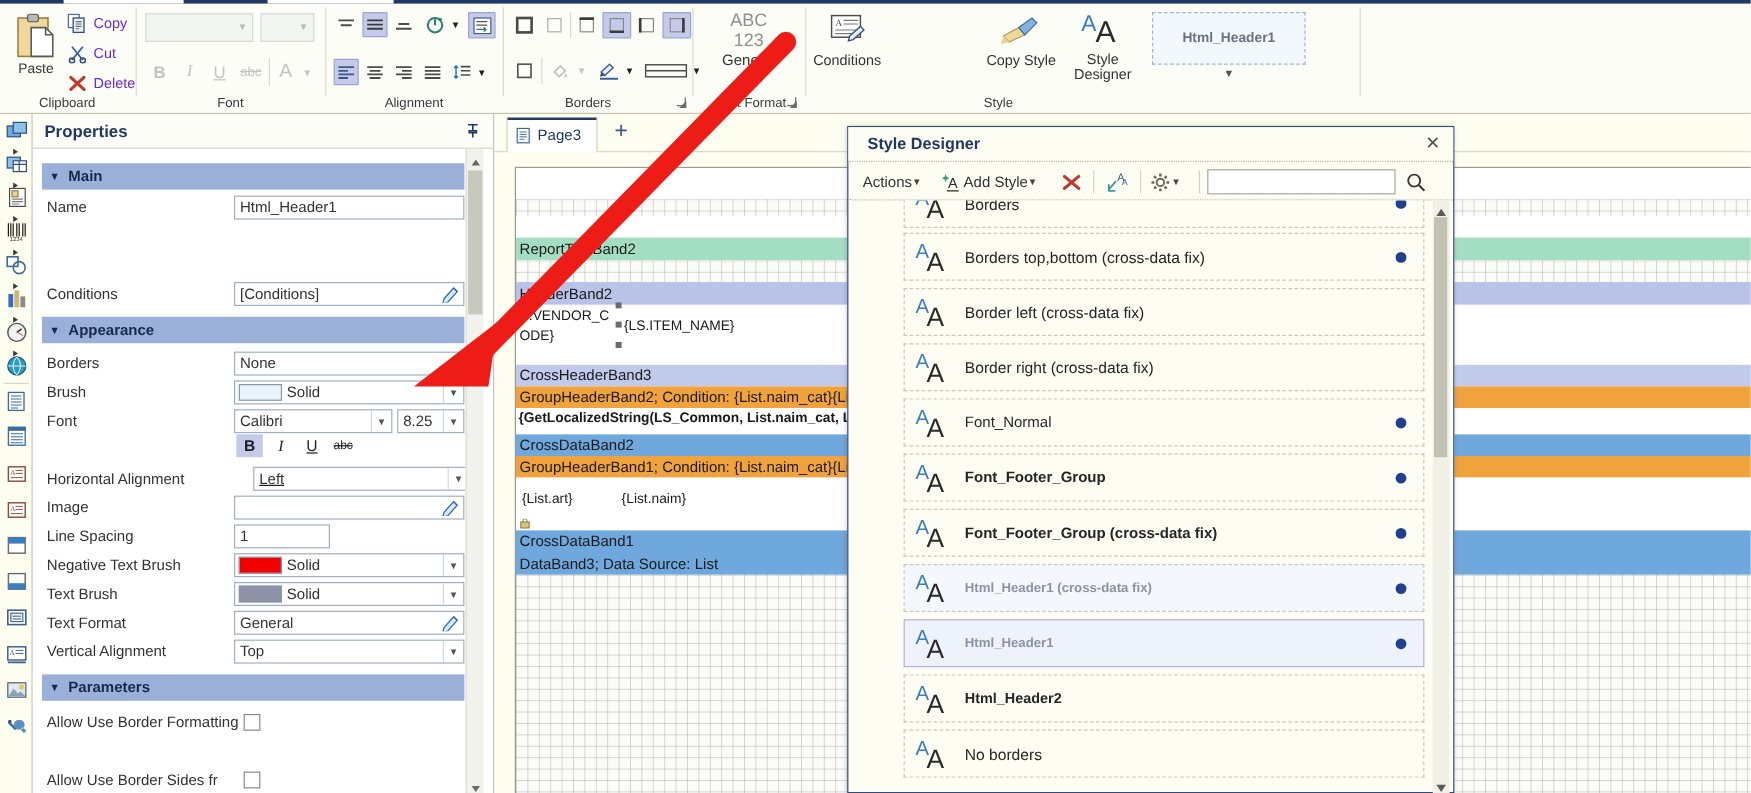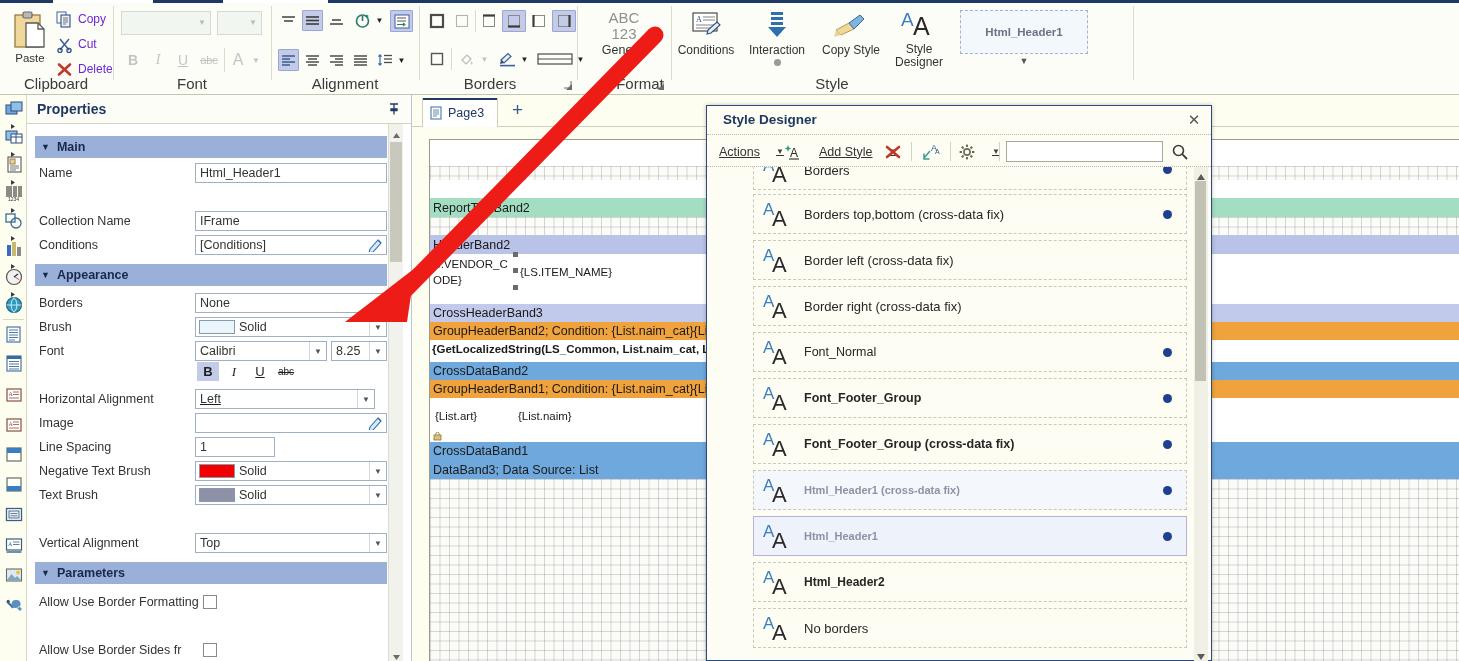--- a/index.html
+++ b/index.html
@@ -19,21 +19,21 @@
     position: absolute; left: 0; top: 0; width: 1459px; height: 95px;
     background: #fdfdf7;
     border-bottom: 1px solid #c5c5b4;
   }
   .ribbon-topline { position:absolute; left:0; top:0; height:3px; width:100%; background:#1f3864; }
   .ribbon-tabgap { position:absolute; top:0; height:3px; background:#ffffff; }
 
   .rgroup { position: absolute; top: 4px; height: 90px; }
   .rgroup .glabel {
     position: absolute; bottom: 2px; left: 0; width: 100%;
-    text-align: center; font-size: 15px; color: #3a3a3a;
+    text-align: center; font-size: 11px; color: #3a3a3a;
   }
   .gsep { position: absolute; top: 6px; width: 1px; height: 74px; background: #dcdccb; }
 
   
   .paste-btn { position:absolute; left:6px; top:6px; width:48px; height:66px; text-align:center; cursor:pointer; }
   .paste-ico { width:38px; height:40px; margin:0 auto; position:relative; }
   .paste-label { font-size:11.5px; color:#333; margin-top:2px; }
   .cb-item { position:absolute; left:56px; height:22px; font-size:12px; color:#6d28d9; display:flex; align-items:center; gap:5px; cursor:pointer;}
   .cb-ico { width:17px; height:17px; display:inline-block; position:relative; flex:0 0 17px;}
 
@@ -127,21 +127,21 @@
 
   
   .sd {
     position:absolute; left:706px; top:105px; width:506px; height:556px;
     background:#fdfdf3; border:1px solid #2e4a7d; box-shadow:0 0 4px rgba(0,0,0,.25);
   }
   .sd-title { position:absolute; left:0; top:0; width:100%; height:28px; background:#fdfdf3; }
   .sd-title .t { position:absolute; left:16px; top:6px; font-size:13.5px; font-weight:bold; color:#1f3864;}
   .sd-close { position:absolute; right:9px; top:6px; width:16px; height:16px; cursor:pointer; color:#555; font-size:15px; line-height:15px; text-align:center;}
   .sd-toolbar { position:absolute; left:0; top:28px; width:100%; height:33px; border-top:1px dotted #b9b9a8; border-bottom:1px dotted #b9b9a8; }
-  .sd-tb-item { position:absolute; top:5px; height:23px; display:flex; align-items:center; gap:16px; font-size:12.5px; color:#333; cursor:pointer;text-decoration:underline;}
+  .sd-tb-item { position:absolute; top:5px; height:23px; display:flex; align-items:center; gap:0; font-size:12.5px; color:#333; cursor:pointer;}
   .sd-tb-sep { position:absolute; top:7px; width:1px; height:19px; background:#d3d3c2;}
   .sd-search { position:absolute; top:6px; height:21px; background:#fff; border:1px solid #a8a899;}
   .sd-searchbtn { position:absolute; top:6px; width:22px; height:21px; display:flex; align-items:center; justify-content:center; cursor:pointer;}
 
   .sd-list { position:absolute; left:0; top:61px; width:506px; height:494px; overflow:hidden; }
   .sd-row {
     position:absolute; left:46px; width:434px; height:40px;
     background:#fdfdf3; border:1px dashed #c9c9b8;
     display:flex; align-items:center; cursor:pointer;
   }
@@ -422,30 +422,20 @@
           <text x="6" y="12" font-size="8" fill="#2f4f7f" font-family="Liberation Serif, serif">A</text>
           <line x1="13" y1="7" x2="25" y2="7" stroke="#777" stroke-width="0.9"></line>
           <line x1="13" y1="10" x2="25" y2="10" stroke="#777" stroke-width="0.9"></line>
           <line x1="6" y1="15" x2="25" y2="15" stroke="#777" stroke-width="0.9"></line>
           <line x1="6" y1="18" x2="20" y2="18" stroke="#777" stroke-width="0.9"></line>
           <path d="M18 20 L27 12 l3 3 -9 8 -4 1z" fill="#e8eef8" stroke="#2f4f7f" stroke-width="1.1"></path>
         </svg>
         <div style="font-size:12px; color:#333;">Conditions</div>
       </div>
 
-      <div style="position:absolute; left:70px; top:6px; width:70px; text-align:center; cursor:pointer;">
-        <svg width="30" height="30" viewBox="0 0 30 30">
-          <rect x="9" y="2" width="12" height="3" fill="#2f6fb0"></rect>
-          <rect x="9" y="7" width="12" height="3" fill="#2f6fb0"></rect>
-          <rect x="9" y="12" width="12" height="3" fill="#2f6fb0"></rect>
-          <path d="M6 17 h18 l-9 10z" fill="#2f6fb0"></path>
-        </svg>
-        <div style="font-size:12px; color:#333;">Interaction</div>
-        <div style="width:7px;height:7px;border-radius:50%;background:#9a9a9a;margin:2px auto 0;"></div>
-      </div>
 
       <div style="position:absolute; left:145px; top:6px; width:68px; text-align:center; cursor:pointer;">
         <svg width="38" height="30" viewBox="0 0 38 30">
           <path d="M4 20 L17 13 L22 19 L9 25 Z" fill="#f0d79a" stroke="#b89a55" stroke-width="1"></path>
           <path d="M17 13 L28 5 l4 4 -10 10z" fill="#7fb3e0" stroke="#3a6b9c" stroke-width="1"></path>
           <path d="M4 20 L9 25 L2 27z" fill="#e8d4a0"></path>
         </svg>
         <div style="font-size:12px; color:#333;">Copy Style</div>
       </div>
 
@@ -665,26 +655,20 @@
       </div>
 
       <div class="prow" style="top:38px;">
         <span class="plabel">Name</span>
         <div class="pfield" style="left:160px; width:192px;">
           <span class="txt">Html_Header1</span>
         </div>
       </div>
 
 
-      <div class="prow" style="top:86px;">
-        <span class="plabel">Collection Name</span>
-        <div class="pfield" style="left:160px; width:192px;">
-          <span class="txt">IFrame</span>
-        </div>
-      </div>
 
       <div class="prow" style="top:110px;">
         <span class="plabel">Conditions</span>
         <div class="pfield" style="left:160px; width:192px;">
           <span class="txt">[Conditions]</span>
           <span class="pf-pencil">
             <svg width="16" height="15" viewBox="0 0 16 15">
                 <path d="M2 12 L10 3 l3 3 -8 9 -4 1z" fill="#dbe8f5" stroke="#2f6fb0" stroke-width="1.1"></path>
                 <path d="M10 3 l3 3" stroke="#2f6fb0" stroke-width="1.1"></path>
               </svg>
@@ -724,21 +708,21 @@
           <span class="pf-arrow">▼</span>
         </div>
         <div class="fontstyle-btn on" style="left:162px; top:22px; font-weight:bold;">B</div>
         <div class="fontstyle-btn" style="left:188px; top:22px; font-style:italic; font-family:'Liberation Serif',serif;">I</div>
         <div class="fontstyle-btn" style="left:214px; top:22px; text-decoration:underline;">U</div>
         <div class="fontstyle-btn" style="left:240px; top:22px; font-size:10px; text-decoration:line-through;">abc</div>
       </div>
 
       <div class="prow" style="top:264px;">
         <span class="plabel">Horizontal Alignment</span>
-        <div class="pfield" style="left:160px; width:180px;text-decoration:underline;">
+        <div class="pfield" style="left:176px; width:180px;text-decoration:underline;">
           <span class="txt">Left</span>
           <span class="pf-arrow">▼</span>
         </div>
       </div>
 
       <div class="prow" style="top:288px;">
         <span class="plabel">Image</span>
         <div class="pfield" style="left:160px; width:192px;">
           <span class="txt"></span>
           <span class="pf-pencil">
@@ -768,20 +752,32 @@
 
       <div class="prow" style="top:360px;">
         <span class="plabel">Text Brush</span>
         <div class="pfield" style="left:160px; width:192px;">
           <span class="swatch" style="background:#8f91a8;"></span>
           <span class="txt">Solid</span>
           <span class="pf-arrow">▼</span>
         </div>
       </div>
 
+      <div class="prow" style="top:384px;">
+        <span class="plabel">Text Format</span>
+        <div class="pfield" style="left:160px; width:192px;">
+          <span class="txt">General</span>
+          <span class="pf-pencil">
+            <svg width="16" height="15" viewBox="0 0 16 15">
+                <path d="M2 12 L10 3 l3 3 -8 9 -4 1z" fill="#dbe8f5" stroke="#2f6fb0" stroke-width="1.1"></path>
+                <path d="M10 3 l3 3" stroke="#2f6fb0" stroke-width="1.1"></path>
+              </svg>
+          </span>
+        </div>
+      </div>
 
       <div class="prow" style="top:408px;">
         <span class="plabel">Vertical Alignment</span>
         <div class="pfield" style="left:160px; width:192px;">
           <span class="txt">Top</span>
           <span class="pf-arrow">▼</span>
         </div>
       </div>
 
       <div class="grp-hdr" style="top:438px;">

